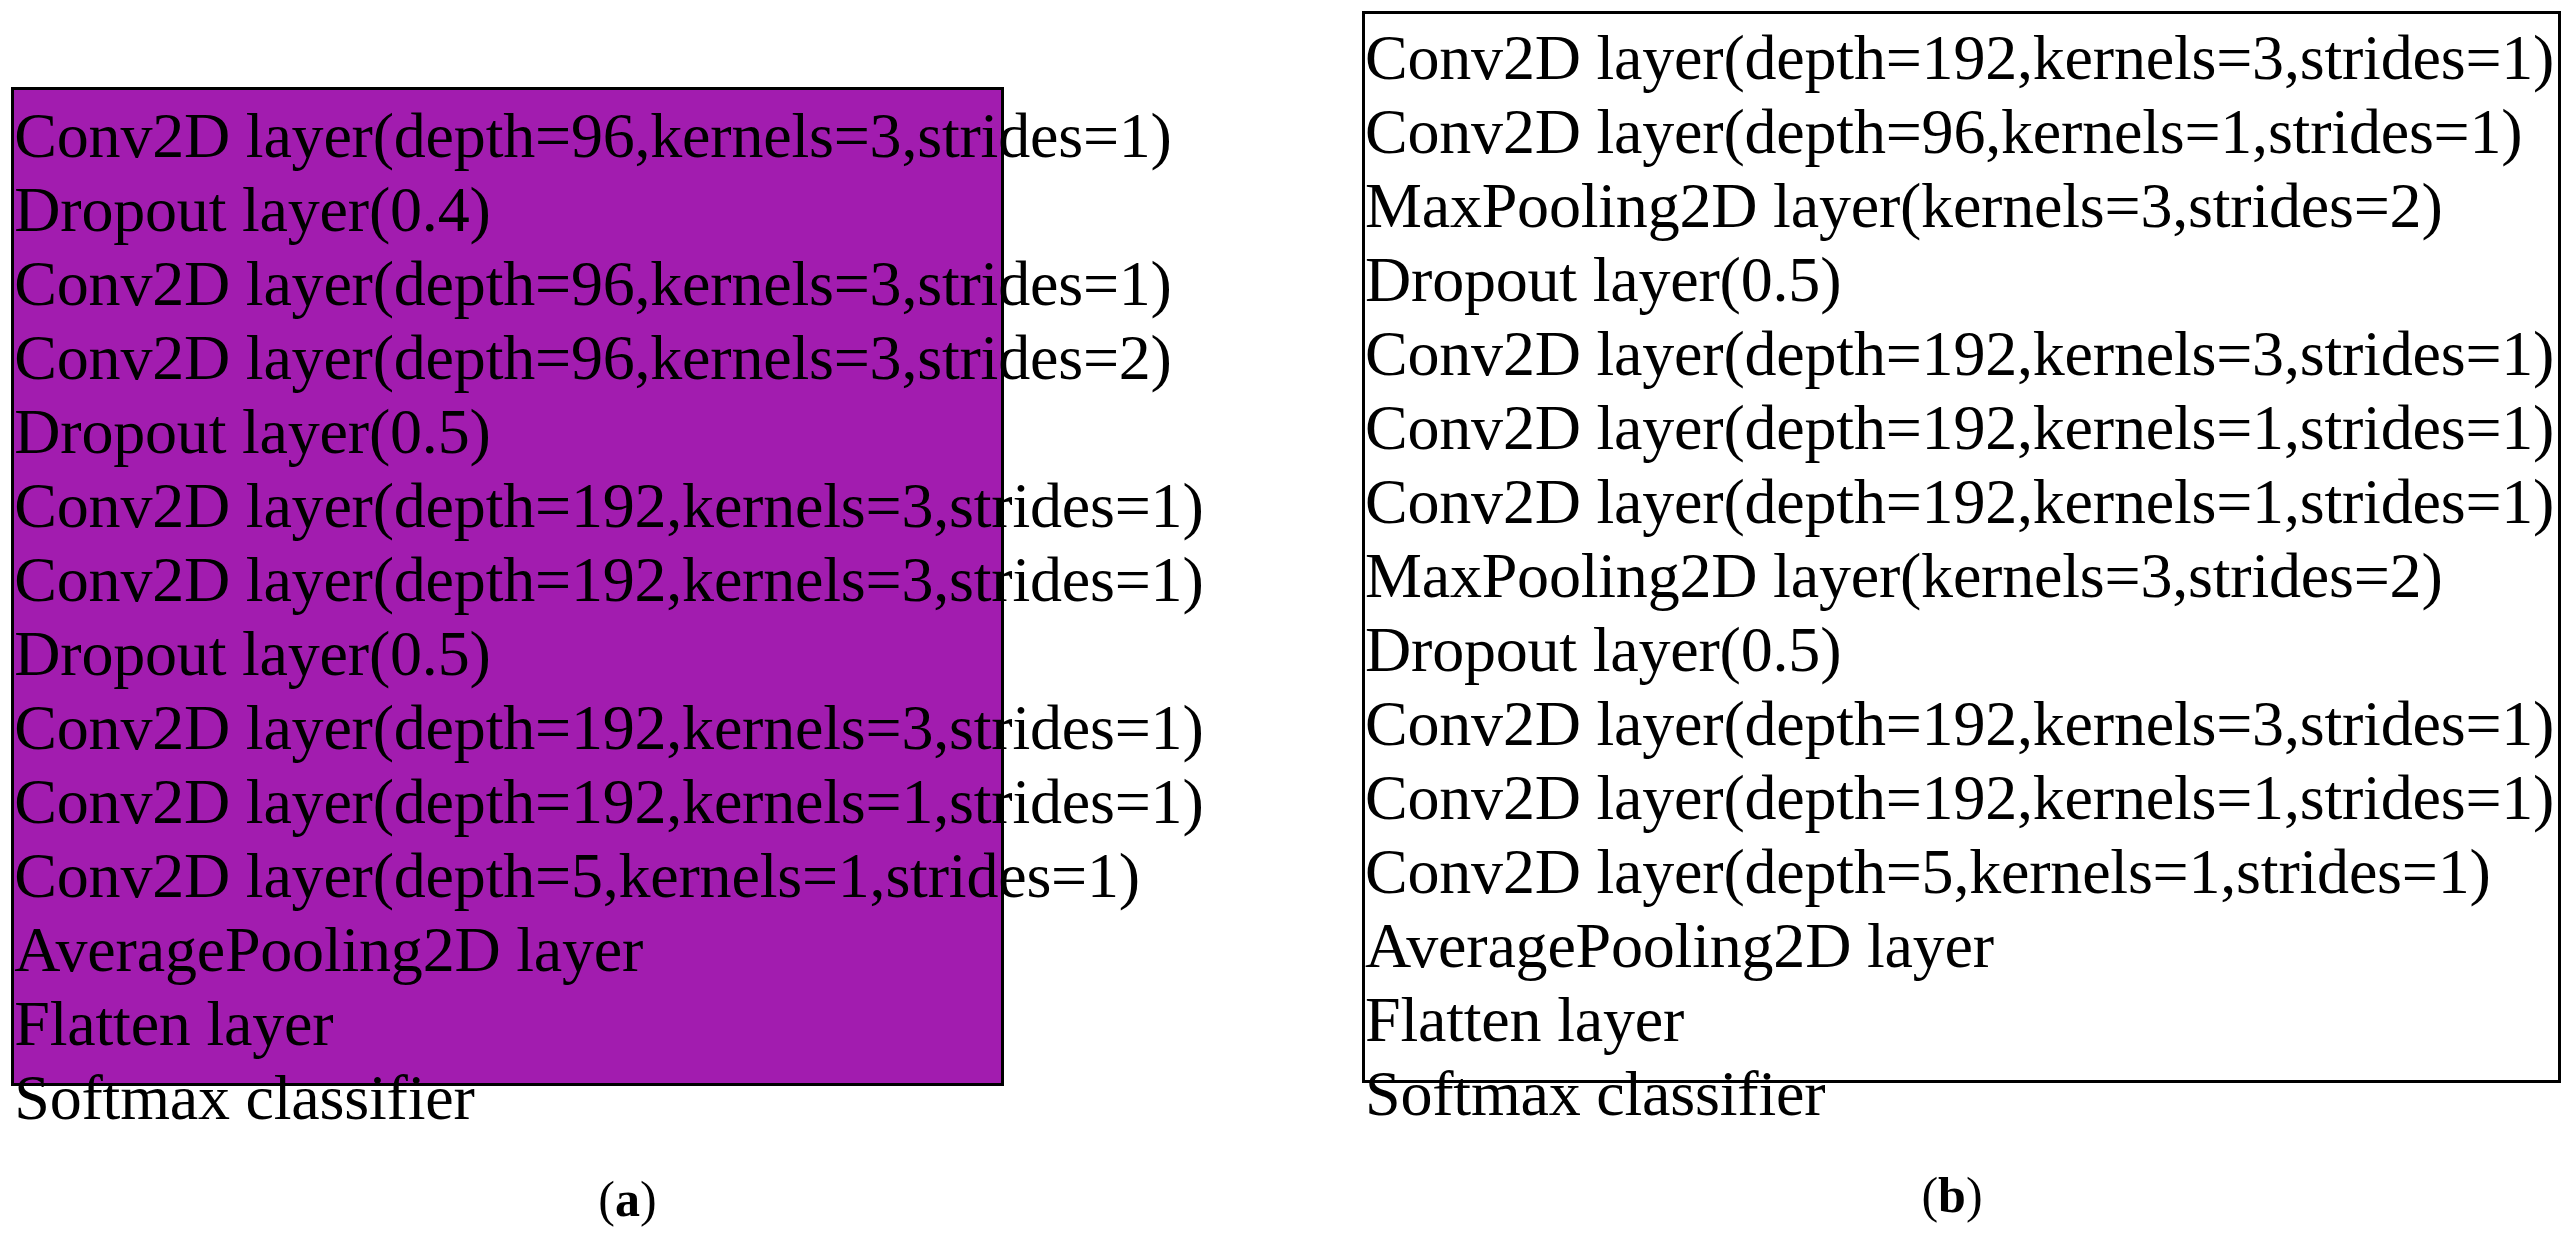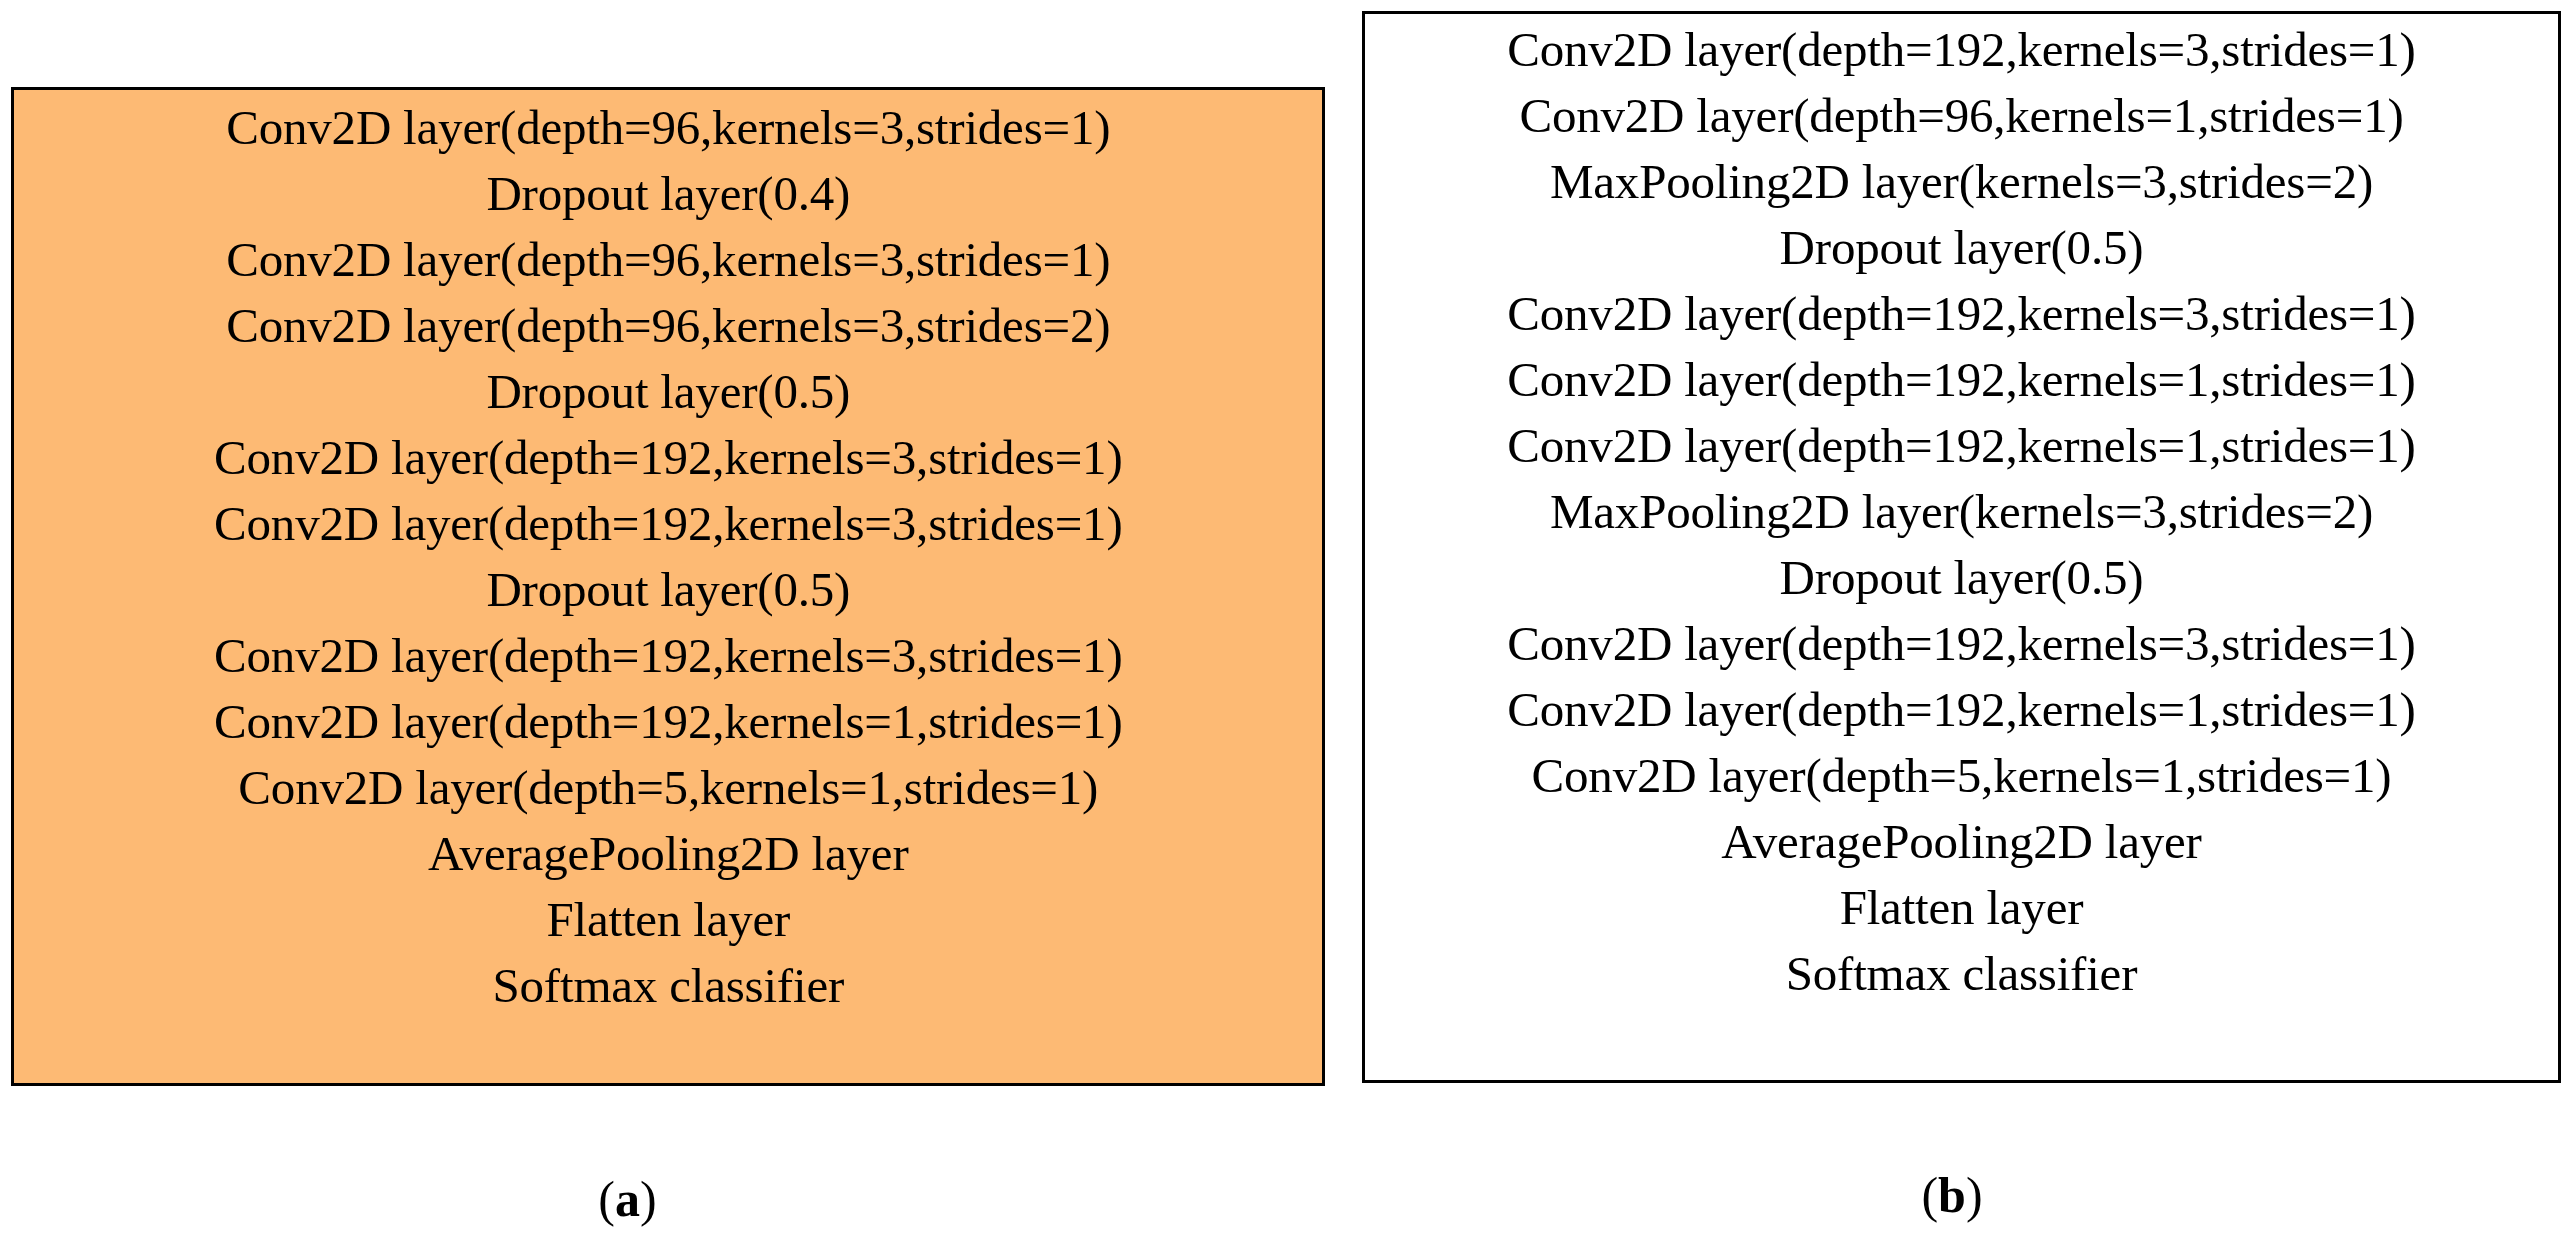--- a/index.html
+++ b/index.html
@@ -19,25 +19,25 @@
   .figure-panel {
     position: absolute;
   }
 
   
   #panel-a { left: 0px; top: 0px; width: 1255px; height: 1251px; }
   #panel-a .arch-box {
     position: absolute;
     left: 11.3px;
     top: 87px;
-    width: 1314px;
+    width: 993px;
     height: 999px;
     border: 3.2px solid #000000;
     box-sizing: border-box;
-    background: #fdba74;
+    background: #a21caf;
   }
   #panel-a .layer-list { padding-top: 4.8px; }
 
   
   #panel-b { left: 1328px; top: 0px; width: 1248px; height: 1251px; }
   #panel-b .arch-box {
     position: absolute;
     left: 34px;
     top: 11.3px;
     width: 1199px;
@@ -48,26 +48,26 @@
   }
   #panel-b .layer-list { padding-top: 3.2px; }
 
   .layer-list {
     list-style: none;
     margin: 0;
     padding-left: 0;
     padding-right: 0;
   }
   .layer-item {
-    text-align: center;
-    font-size: 49px;
+    font-size: 64px;
     line-height: 66px;
     white-space: nowrap;
     letter-spacing: -0.2px;
     color: #000000;
+    margin-top: 8px;
   }
 
   .panel-caption {
     position: absolute;
     width: 100%;
     text-align: center;
     font-size: 50px;
     line-height: 56px;
     color: #000000;
   }

